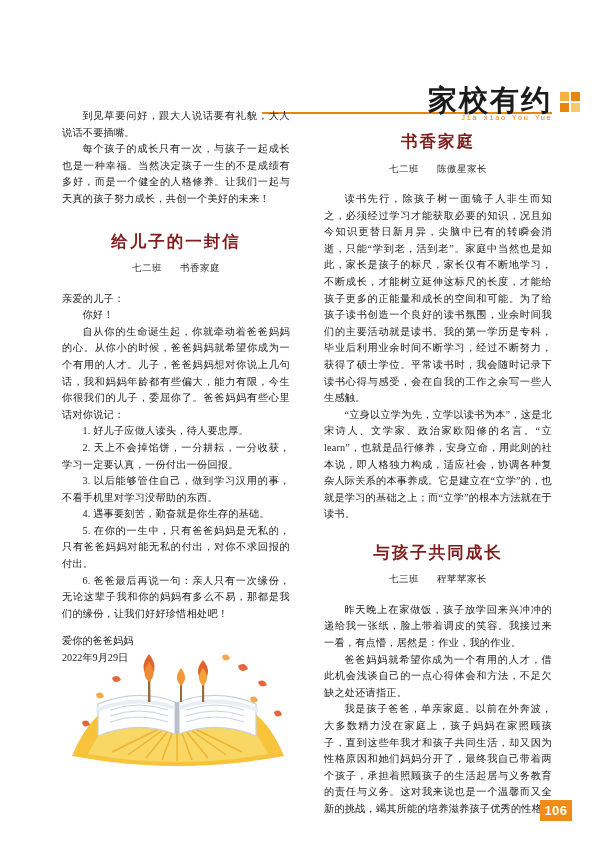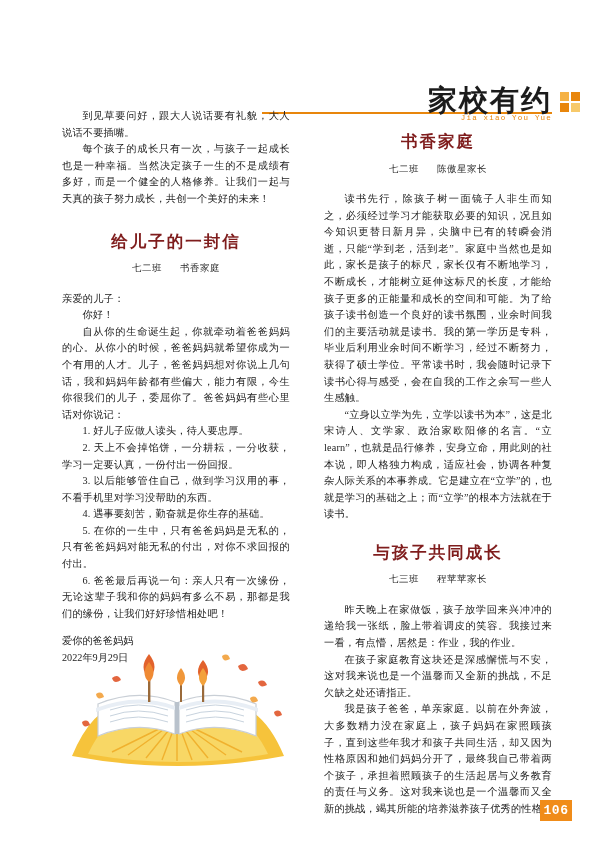--- a/index.html
+++ b/index.html
@@ -138,21 +138,21 @@
 
   
   .pagenum {
     position: absolute;
     right: 28px;
     bottom: 28px;
     width: 32px;
     height: 21px;
     background: #f08c19;
     color: #ffffff;
-    font-family: Liberation Mono, monospace;
+    font-family: Liberation Sans, sans-serif;
     font-size: 13px;
     font-weight: bold;
     text-align: center;
     line-height: 21px;
     letter-spacing: 0.5px;
   }
 </style>
 </head>
 <body>
 
@@ -205,21 +205,21 @@
       <span>七二班</span><span class="gap"></span><span>陈傲星家长</span>
     </div>
     <p class="body">读书先行，除孩子树一面镜子人非生而知之，必须经过学习才能获取必要的知识，况且如今知识更替日新月异，尖脑中已有的转瞬会消逝，只能“学到老，活到老”。家庭中当然也是如此，家长是孩子的标尺，家长仅有不断地学习，不断成长，才能树立延伸这标尺的长度，才能给孩子更多的正能量和成长的空间和可能。为了给孩子读书创造一个良好的读书氛围，业余时间我们的主要活动就是读书。我的第一学历是专科，毕业后利用业余时间不断学习，经过不断努力，获得了硕士学位。平常读书时，我会随时记录下读书心得与感受，会在自我的工作之余写一些人生感触。</p>
     <p class="body">“立身以立学为先，立学以读书为本”，这是北宋诗人、文学家、政治家欧阳修的名言。“立learn”，也就是品行修养，安身立命，用此则的社本说，即人格独力构成，适应社会，协调各种复杂人际关系的本事养成。它是建立在“立学”的，也就是学习的基础之上；而“立学”的根本方法就在于读书。</p>
 
     <div class="art-title">与孩子共同成长</div>
     <div class="byline">
       <span>七三班</span><span class="gap"></span><span>程苹苹家长</span>
     </div>
     <p class="body">昨天晚上在家做饭，孩子放学回来兴冲冲的递给我一张纸，脸上带着调皮的笑容。我接过来一看，有点懵，居然是：作业，我的作业。</p>
-    <p class="body">在孩子家庭教育这块还是深感懈慌与不安，这对我来说也是一个温馨而又全新的挑战，不足欠缺之处还请指正。</p>
+    <p class="body">爸爸妈妈就希望你成为一个有用的人才，借此机会浅谈自己的一点心得体会和方法，不足欠缺之处还请指正。</p>
     <p class="body">我是孩子爸爸，单亲家庭。以前在外奔波，大多数精力没在家庭上，孩子妈妈在家照顾孩子，直到这些年我才和孩子共同生活，却又因为性格原因和她们妈妈分开了，最终我自己带着两个孩子，承担着照顾孩子的生活起居与义务教育的责任与义务。这对我来说也是一个温馨而又全新的挑战，竭其所能的培养滋养孩子优秀的性格</p>
   </div>
 
   <div class="illo">
     <svg width="250" height="130" viewBox="0 0 250 130">
 
       <g>
         <path d="M20 108 Q40 60 70 56 Q100 52 125 62 Q150 52 180 56 Q212 60 232 108 Q126 128 20 108 Z" fill="#f6c33b"></path>
         <path d="M36 106 Q52 72 74 66 Q98 60 125 70 Q152 60 176 66 Q200 72 216 106 Q126 122 36 106 Z" fill="#f8d765"></path>
 

